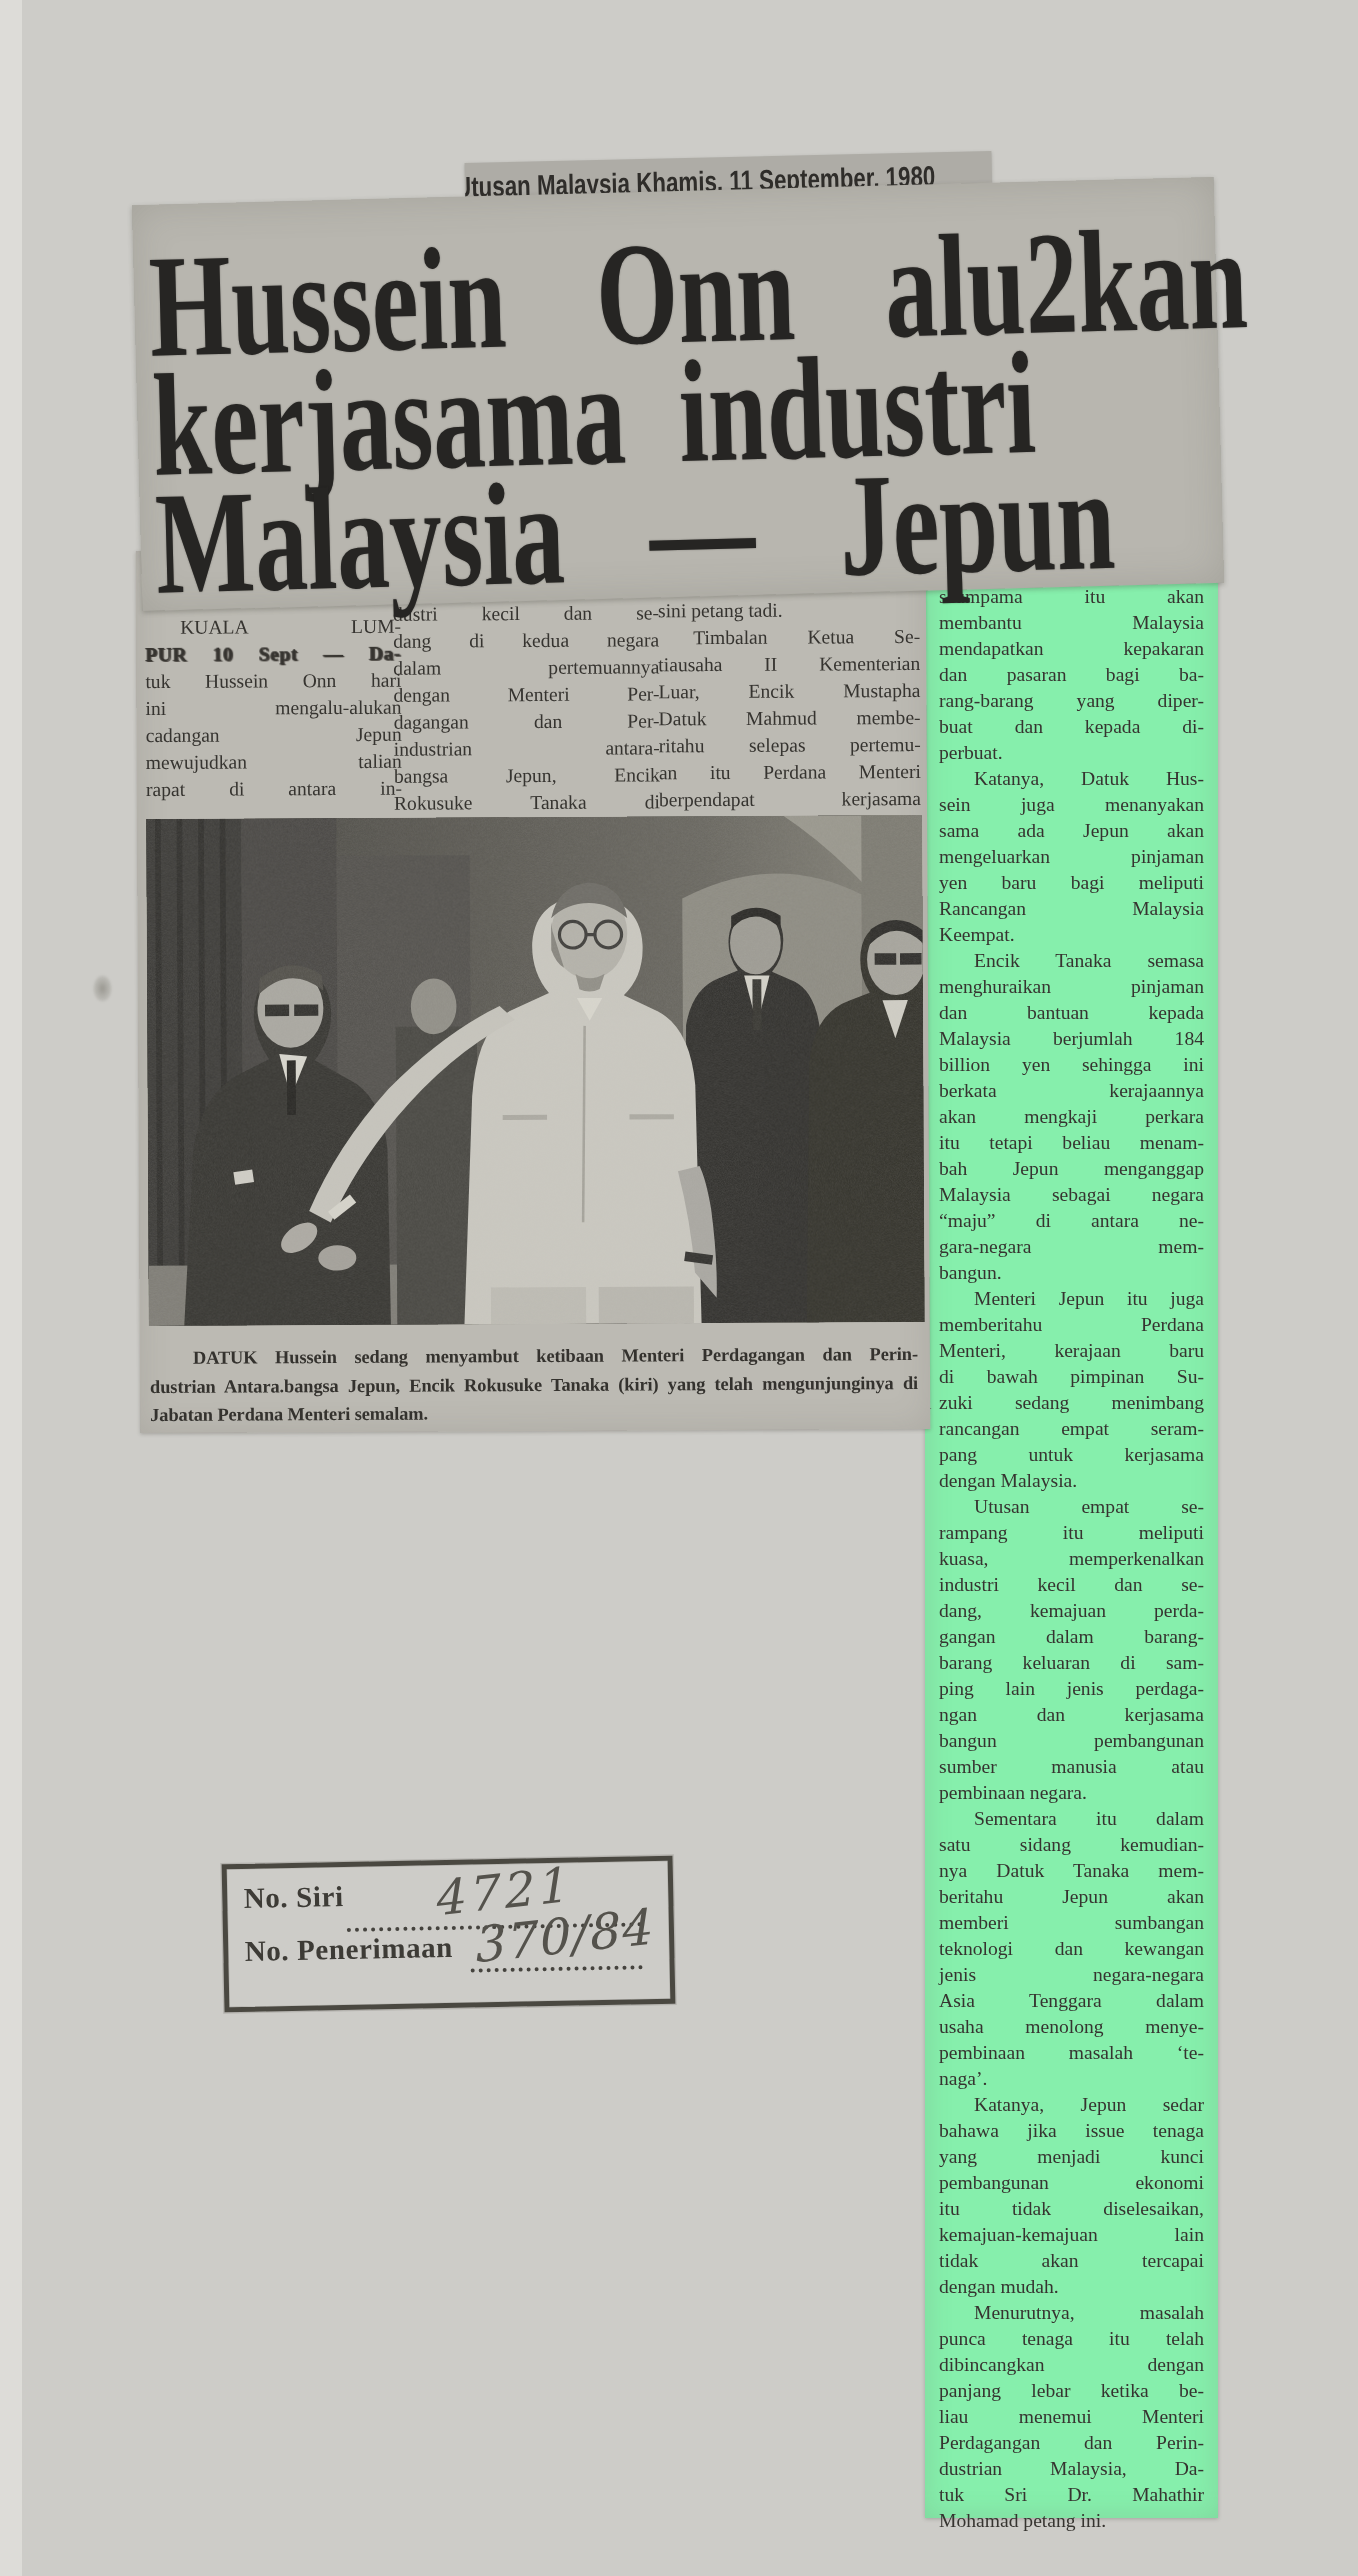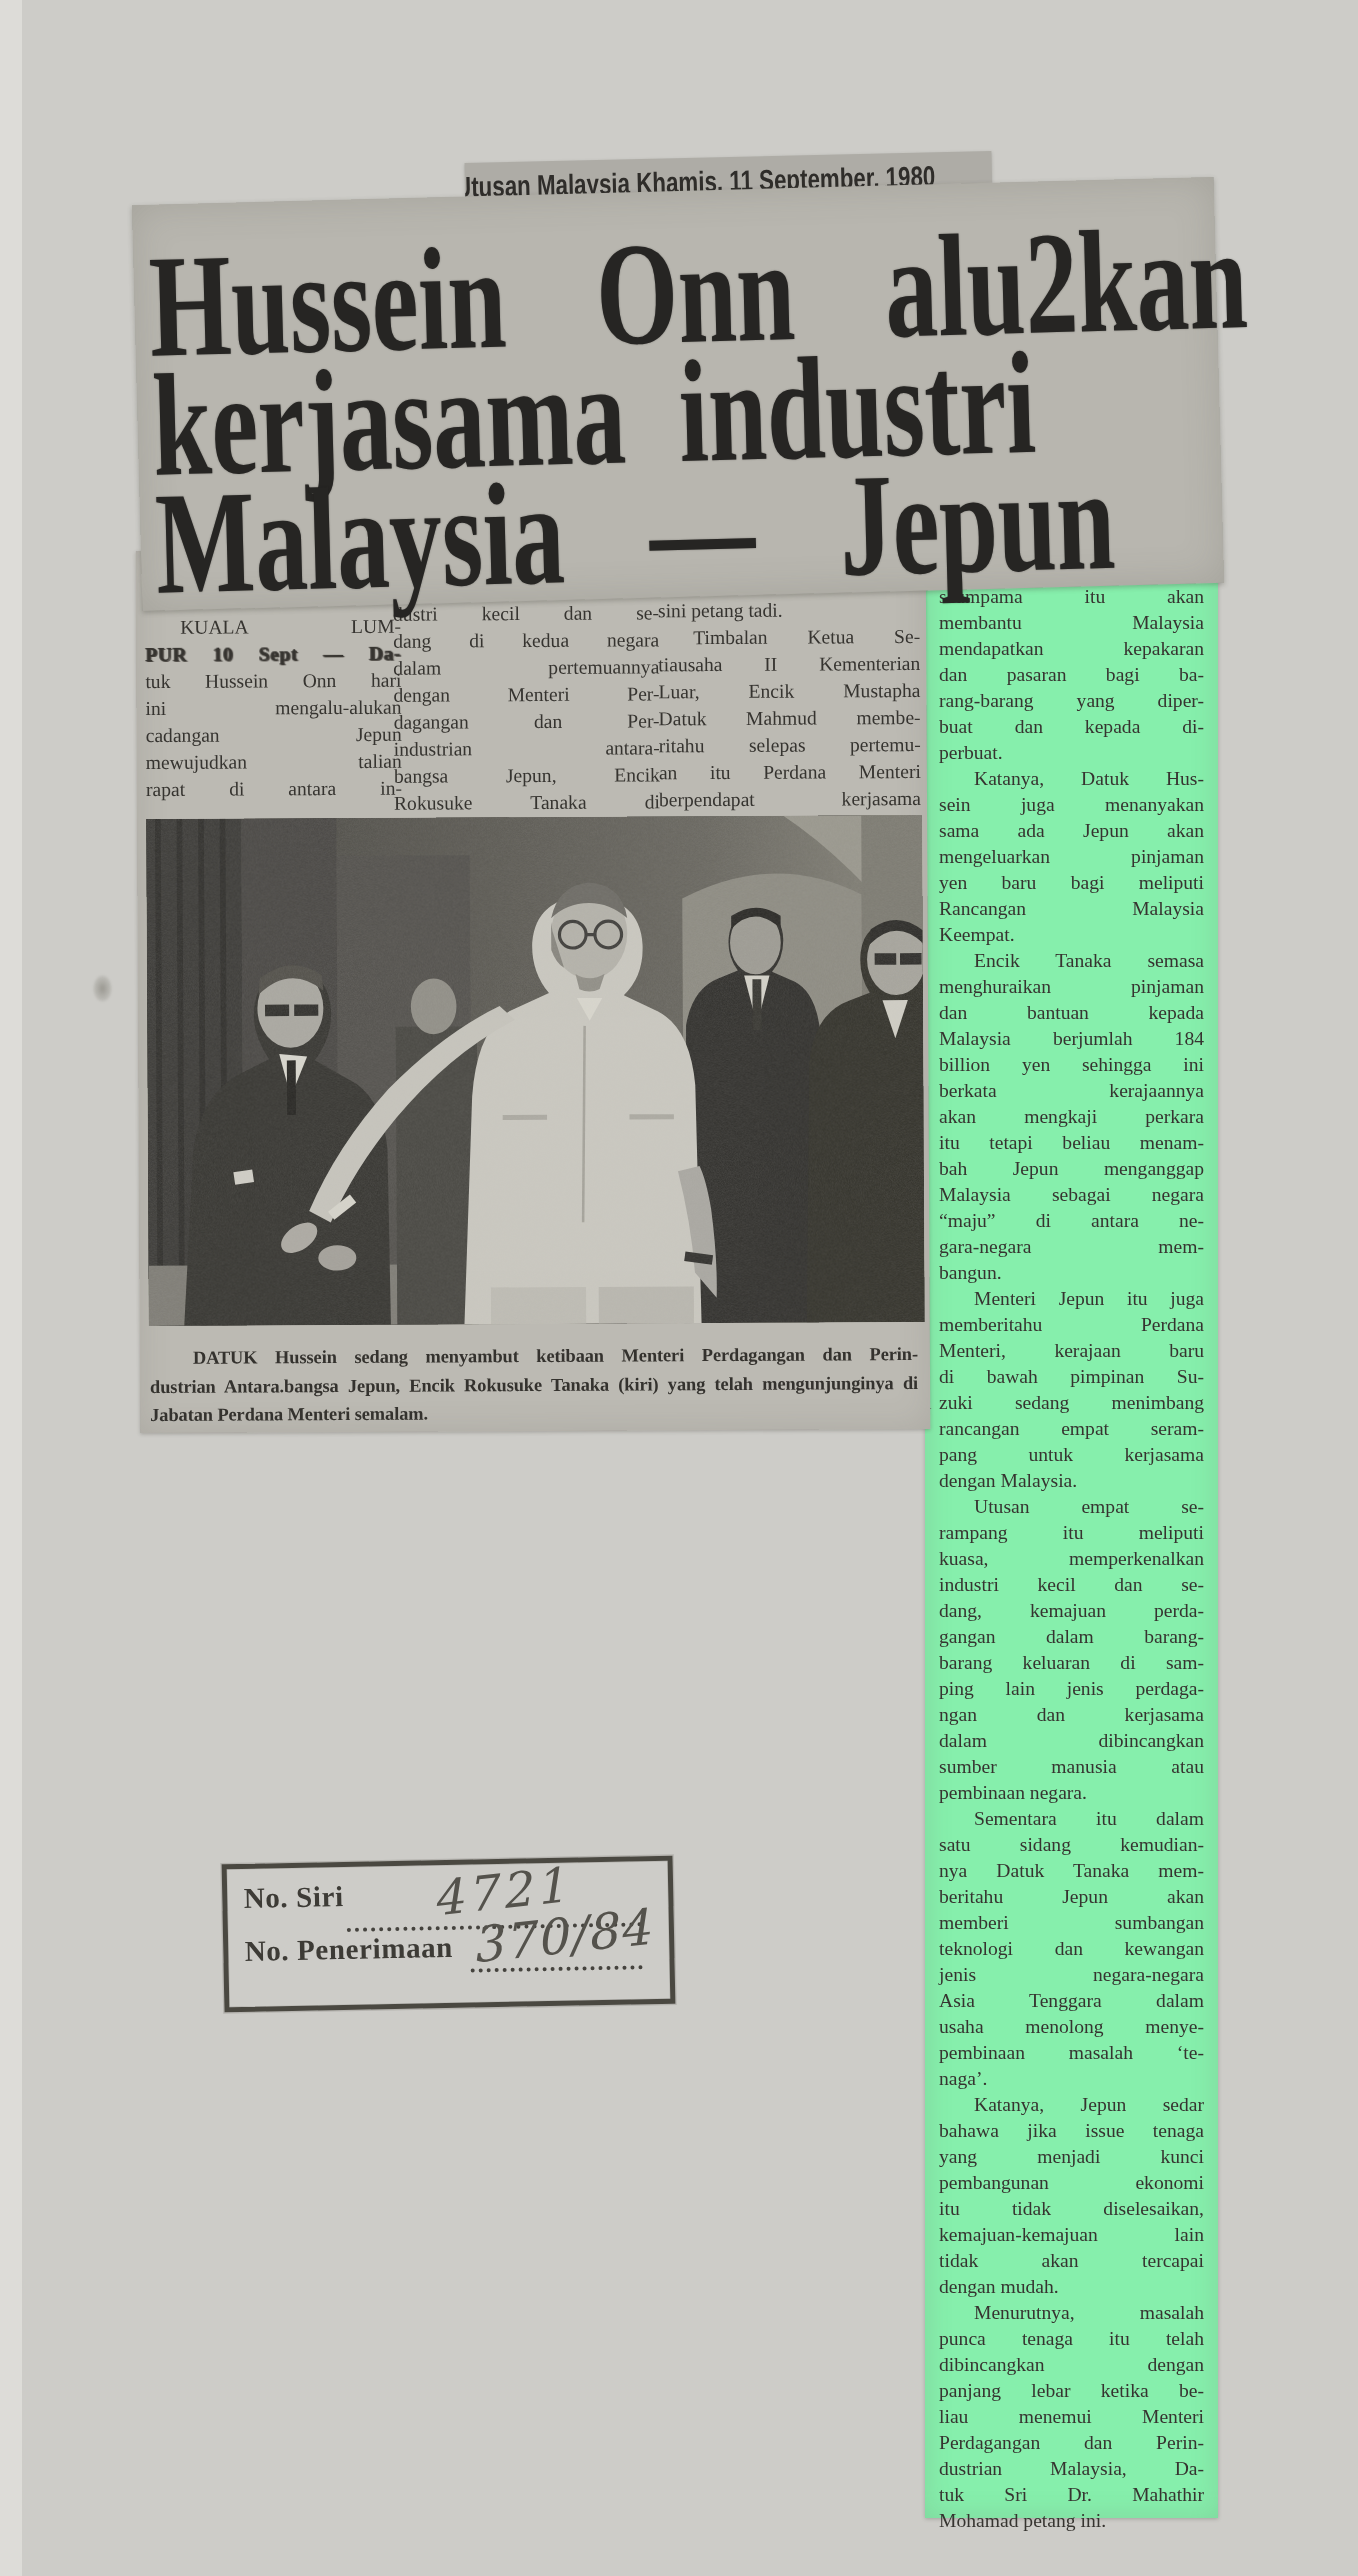--- a/index.html
+++ b/index.html
@@ -152,21 +152,21 @@
         <div class="tl last">dengan Malaysia.</div>
         <div class="tl ind">Utusan empat se-</div>
         <div class="tl">rampang itu meliputi</div>
         <div class="tl">kuasa, memperkenalkan</div>
         <div class="tl">industri kecil dan se-</div>
         <div class="tl">dang, kemajuan perda-</div>
         <div class="tl">gangan dalam barang-</div>
         <div class="tl">barang keluaran di sam-</div>
         <div class="tl">ping lain jenis perdaga-</div>
         <div class="tl">ngan dan kerjasama</div>
-        <div class="tl">dalam dibincangkan</div>
+        <div class="tl">bangun pembangunan</div>
         <div class="tl">sumber manusia atau</div>
         <div class="tl last">pembinaan negara.</div>
         <div class="tl ind">Sementara itu dalam</div>
         <div class="tl">satu sidang kemudian-</div>
         <div class="tl">nya Datuk Tanaka mem-</div>
         <div class="tl">beritahu Jepun akan</div>
         <div class="tl">memberi sumbangan</div>
         <div class="tl">teknologi dan kewangan</div>
         <div class="tl">jenis negara-negara</div>
         <div class="tl">Asia Tenggara dalam</div>

